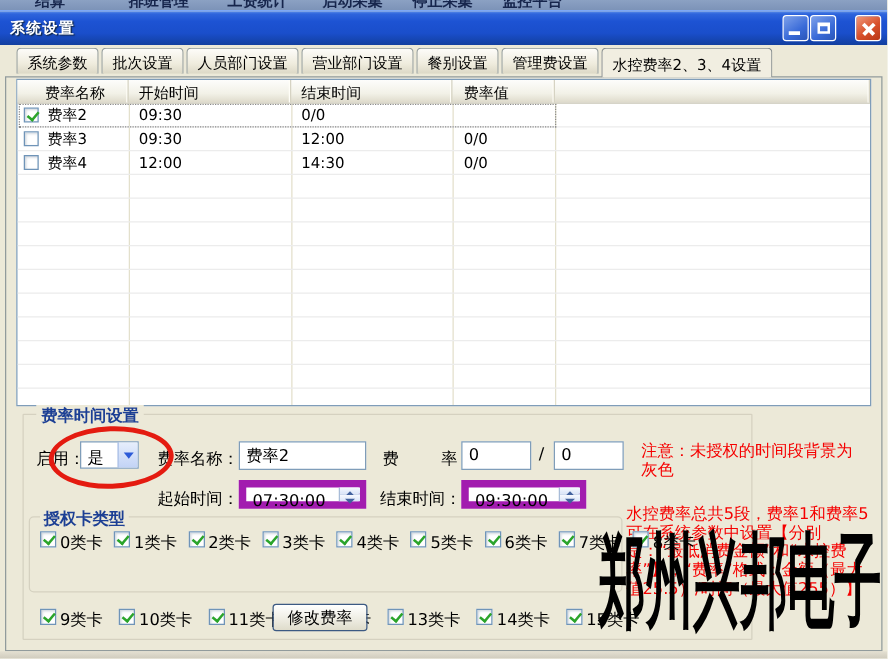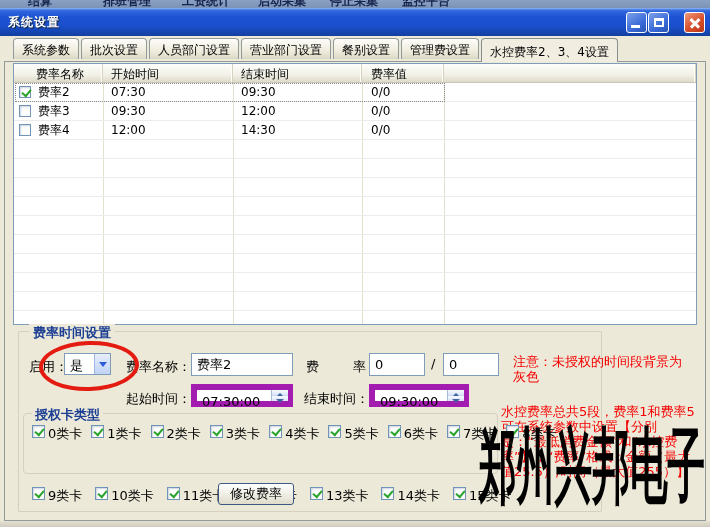--- a/index.html
+++ b/index.html
@@ -167,21 +167,20 @@
       <div class="vline" style="left:89px"></div>
       <div class="vline" style="left:219px"></div>
       <div class="vline" style="left:348px"></div>
       <div class="vline" style="left:430px"></div>
 
       <div class="lrow selected">
         <div class="cell c1">
             <span class="ck small checked"></span>
             <span>费率2</span>
           </div>
-        <div class="cell c2">07:30</div>
         <div class="cell c3">09:30</div>
         <div class="cell c4">0/0</div>
       </div>
       <div class="lrow">
         <div class="cell c1">
             <span class="ck small"></span>
             <span>费率3</span>
           </div>
         <div class="cell c2">09:30</div>
         <div class="cell c3">12:00</div>

